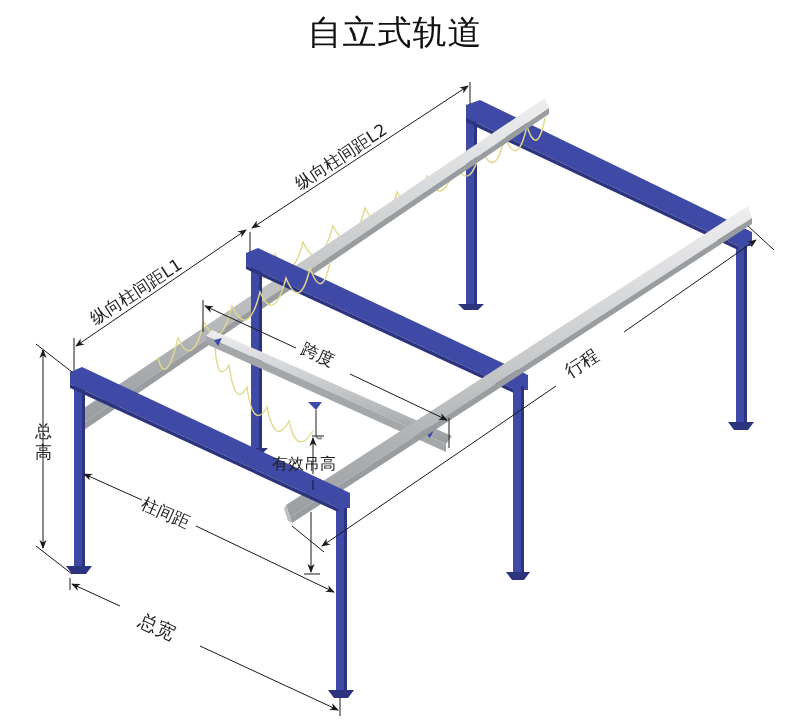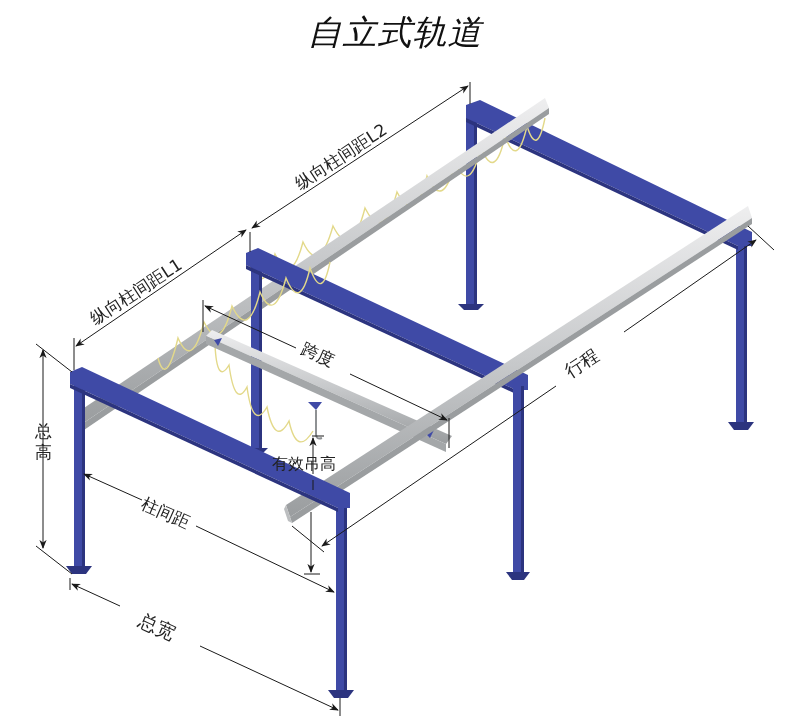--- a/index.html
+++ b/index.html
@@ -1,17 +1,17 @@
 <!DOCTYPE html>
 <html><head>
 <meta charset="utf-8">
 <style>
   html, body { margin: 0; padding: 0; background: #ffffff; }
   body { width: 790px; height: 724px; position: relative; overflow: hidden; font-family: "DejaVu Sans", "Liberation Sans", sans-serif; }
-  .title { position: absolute; left: 0; top: 10px; width: 790px; text-align: center; font-size: 34px; color: #111111; letter-spacing: 1px; font-style: italic; }
+  .title { position: absolute; left: 0; top: 10px; width: 790px; text-align: center; font-size: 34px; color: #111111; letter-spacing: 1px; }
   svg { position: absolute; left: 0; top: 0; }
   .lbl { font-family: "DejaVu Sans", "Liberation Sans", sans-serif; fill: #222222; }
 </style>
 </head>
 <body>
 
 <div class="title">自立式轨道</div>
 
 <svg width="790" height="724" viewBox="0 0 790 724">
   <defs>

